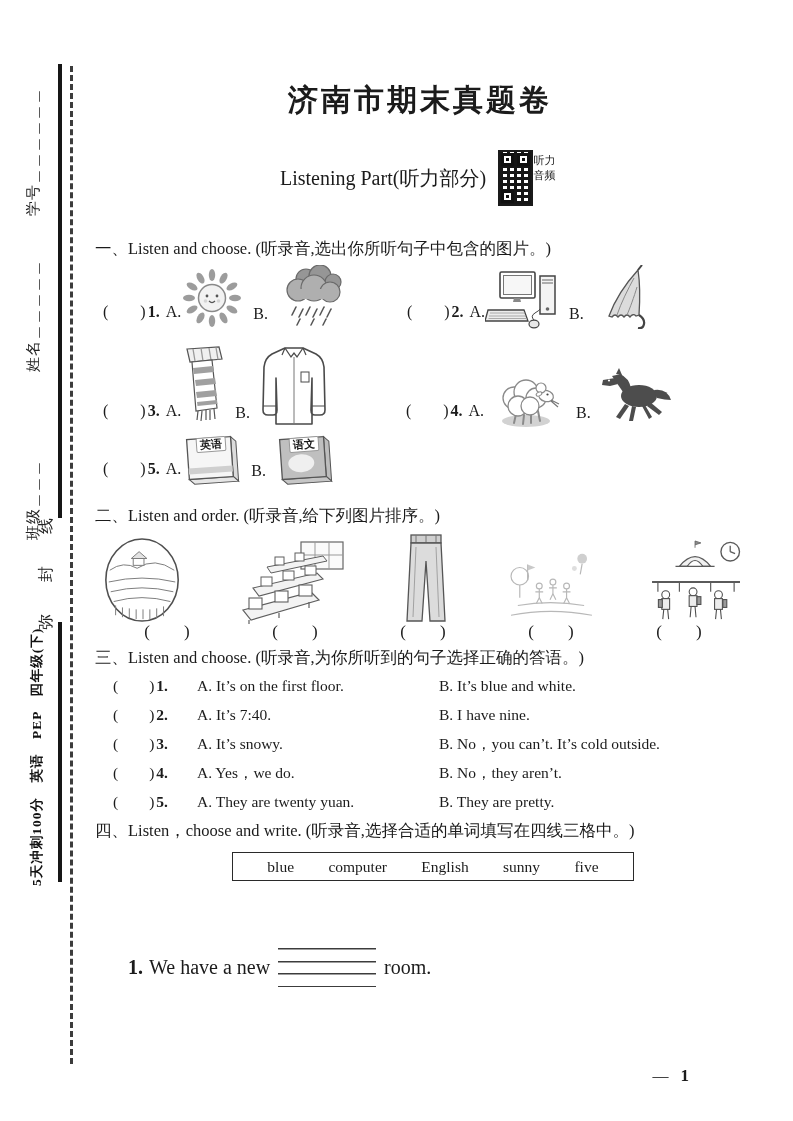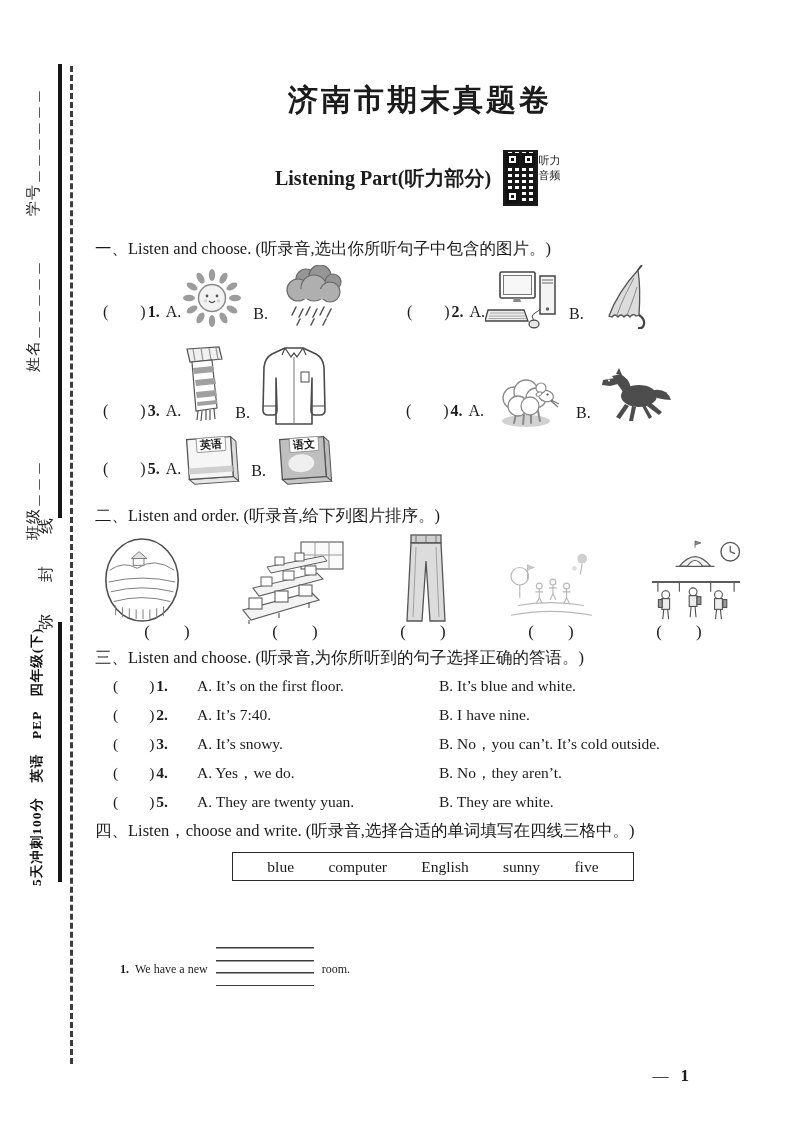--- a/index.html
+++ b/index.html
@@ -10,21 +10,21 @@
   .vfield{font-size:15px;color:#222;letter-spacing:1px;}
   .seal-chars{font-size:16px;color:#222;}
   .book-title{font-size:13.5px;font-weight:bold;color:#111;letter-spacing:1px;}
   .vline-thick{position:absolute;left:58px;width:4px;background:#161616;}
   .vline-dashed{position:absolute;left:70px;top:66px;height:998px;border-left:3px dashed #3c3c3c;}
   
   .main-title{position:absolute;top:80px;left:95px;width:650px;text-align:center;
               font-size:30px;font-weight:bold;letter-spacing:3px;}
   .sub-row{position:absolute;top:150px;left:95px;width:650px;display:flex;
            justify-content:center;align-items:center;gap:12px;}
-  .subtitle{font-size:20px;font-weight:bold;}
+  .subtitle{font-size:20px;font-weight:normal;}
   .qr-block{display:flex;flex-direction:row;align-items:flex-start;width:62px;}
   .qr{position:relative;width:52px;height:52px;border:2px solid #1a1a1a;background:
       repeating-linear-gradient(0deg,#161616 0 3px,transparent 3px 6px),
       repeating-linear-gradient(90deg,#161616 0 3px,#fff 3px 7px);}
   .finder{position:absolute;width:13px;height:13px;border:3px solid #111;background:#fff;box-sizing:border-box;}
   .finder::after{content:"";position:absolute;left:2px;top:2px;width:3px;height:3px;background:#111;}
   .f-tl{left:1px;top:1px}.f-tr{right:1px;top:1px}.f-bl{left:1px;bottom:1px}
   .qr-label{font-size:11px;margin-top:3px;font-family:"Liberation Sans",sans-serif;}
   
   .sec-heading{position:absolute;left:95px;font-size:16.5px;font-weight:normal;white-space:nowrap;}
@@ -40,21 +40,21 @@
   .s2-imgs{position:absolute;left:103px;top:533px;width:640px;display:flex;
            justify-content:space-between;align-items:flex-end;}
   .s2-parens{position:absolute;left:103px;top:620px;width:640px;display:flex;font-size:17px;}
   .s2-parens span{flex:1;text-align:center;}
   .s3{position:absolute;left:113px;top:676px;width:634px;}
   .s3-row{display:grid;grid-template-columns:84px 242px auto;font-size:15.5px;height:29px;
           align-items:baseline;white-space:nowrap;}
   .s3-row b{margin-left:2px;}
   .word-box{position:absolute;left:232px;top:852px;width:400px;height:27px;border:1.5px solid #2a2a2a;
             display:flex;justify-content:space-evenly;align-items:center;font-size:15.5px;}
-  .sent{position:absolute;left:108px;font-size:12px;height:40px;line-height:40px;white-space:pre;}
+  .sent{position:absolute;left:108px;font-size:20px;height:40px;line-height:40px;white-space:pre;}
   .sent b{margin-right:6px;}
   .lines4{display:inline-block;width:98px;height:39px;vertical-align:-13px;margin:0 8px;
           background-image:linear-gradient(#3c3c3c,#3c3c3c),linear-gradient(#3c3c3c,#3c3c3c),
                            linear-gradient(#3c3c3c,#3c3c3c),linear-gradient(#3c3c3c,#3c3c3c);
           background-repeat:no-repeat;background-size:100% 1.5px;
           background-position:0 0,0 12.5px,0 25px,0 37.5px;}
   .footer{position:absolute;right:104px;top:1066px;font-size:16px;}
   .footer b{margin-left:12px;font-size:17px;}
   svg{display:block;}
 </style>
@@ -365,21 +365,21 @@
       <span>B. No，you can’t. It’s cold outside.</span>
     </div>
     <div class="s3-row">
       <span><span>(　　)</span><b>4.</b></span>
       <span>A. Yes，we do.</span>
       <span>B. No，they aren’t.</span>
     </div>
     <div class="s3-row">
       <span><span>(　　)</span><b>5.</b></span>
       <span>A. They are twenty yuan.</span>
-      <span>B. They are white.</span>
+      <span>B. They are pretty.</span>
     </div>
   </div>
 
   <div class="sec-heading" style="top:820px;">四、Listen，choose and write. (听录音,选择合适的单词填写在四线三格中。)</div>
   <div class="word-box">
     <span>blue</span>
     <span>computer</span>
     <span>English</span>
     <span>sunny</span>
     <span>five</span>

